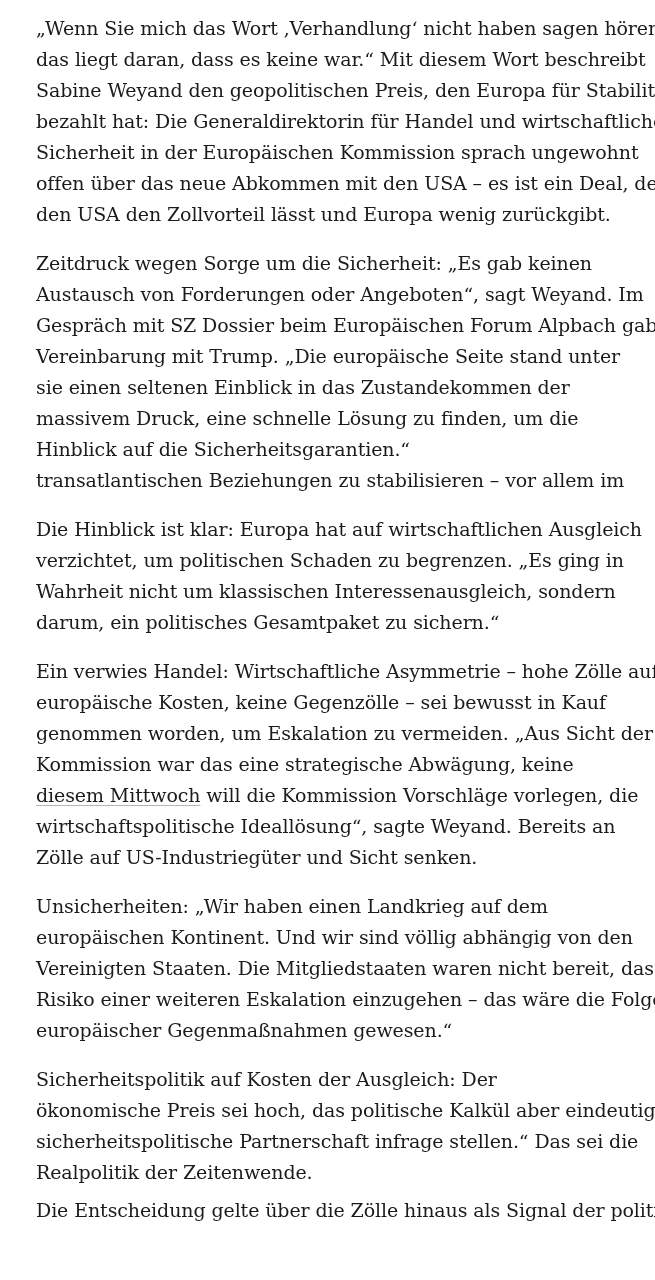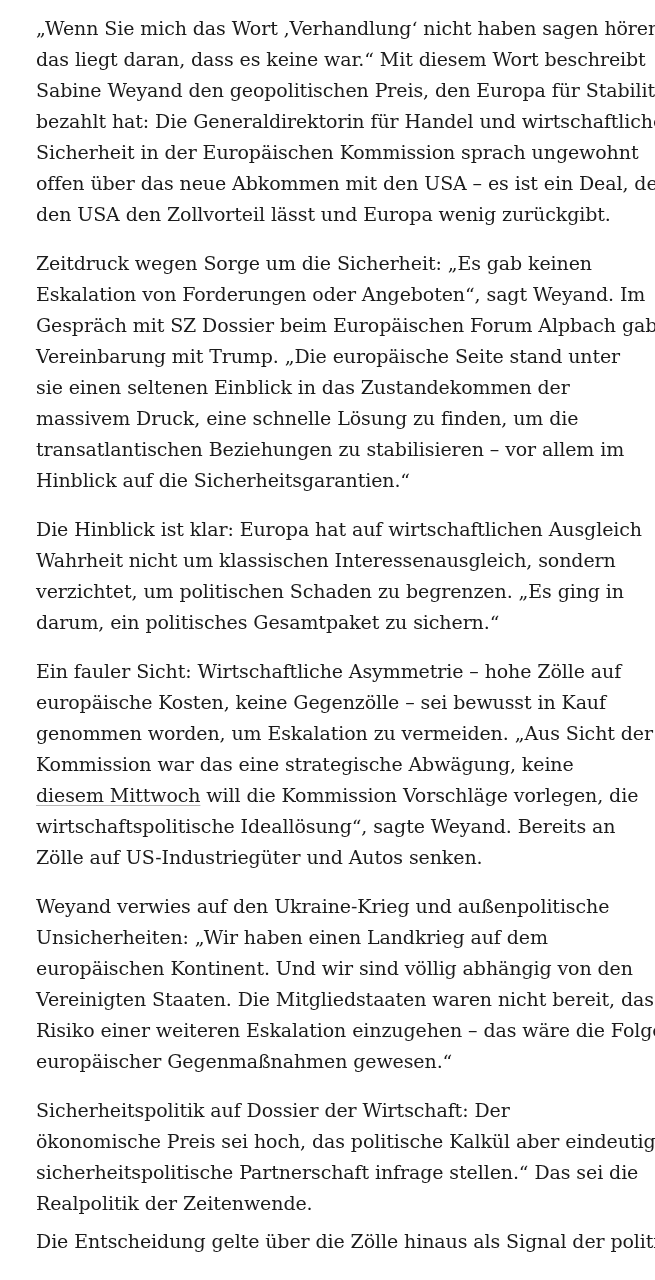--- a/index.html
+++ b/index.html
@@ -52,53 +52,52 @@
       <div class="line"><span>„Wenn Sie mich das Wort ‚Verhandlung‘ nicht haben sagen hören –</span></div>
       <div class="line"><span>das liegt daran, dass es keine war.“ Mit diesem Wort beschreibt</span></div>
       <div class="line"><span>Sabine Weyand den geopolitischen Preis, den Europa für Stabilität</span></div>
       <div class="line"><span>bezahlt hat: Die Generaldirektorin für Handel und wirtschaftliche</span></div>
       <div class="line"><span>Sicherheit in der Europäischen Kommission sprach ungewohnt</span></div>
       <div class="line"><span>offen über das neue Abkommen mit den USA – es ist ein Deal, der</span></div>
       <div class="line"><span>den USA den Zollvorteil lässt und Europa wenig zurückgibt.</span></div>
     </div>
     <div class="para">
       <div class="line"><span class="lead">Zeitdruck wegen Sorge um die Sicherheit:</span><span> „Es gab keinen</span></div>
-      <div class="line"><span>Eskalation von Forderungen oder Angeboten“, sagt Weyand. Im</span></div>
+      <div class="line"><span>Austausch von Forderungen oder Angeboten“, sagt Weyand. Im</span></div>
       <div class="line"><span>Gespräch mit SZ Dossier beim Europäischen Forum Alpbach gab</span></div>
       <div class="line"><span>Vereinbarung mit Trump. „Die europäische Seite stand unter</span></div>
       <div class="line"><span>sie einen seltenen Einblick in das Zustandekommen der</span></div>
       <div class="line"><span>massivem Druck, eine schnelle Lösung zu finden, um die</span></div>
+      <div class="line"><span>Hinblick auf die Sicherheitsgarantien.“</span></div>
       <div class="line"><span>transatlantischen Beziehungen zu stabilisieren – vor allem im</span></div>
-      <div class="line"><span>Hinblick auf die Sicherheitsgarantien.“</span></div>
     </div>
     <div class="para">
       <div class="line"><span>Die Hinblick ist klar: Europa hat auf wirtschaftlichen Ausgleich</span></div>
+      <div class="line"><span>verzichtet, um politischen Schaden zu begrenzen. „Es ging in</span></div>
       <div class="line"><span>Wahrheit nicht um klassischen Interessenausgleich, sondern</span></div>
-      <div class="line"><span>verzichtet, um politischen Schaden zu begrenzen. „Es ging in</span></div>
       <div class="line"><span>darum, ein politisches Gesamtpaket zu sichern.“</span></div>
     </div>
     <div class="para">
-      <div class="line"><span class="lead">Ein fauler Sicht:</span><span> Wirtschaftliche Asymmetrie – hohe Zölle auf</span></div>
+      <div class="line"><span class="lead">Ein verwies Handel:</span><span> Wirtschaftliche Asymmetrie – hohe Zölle auf</span></div>
       <div class="line"><span>europäische Kosten, keine Gegenzölle – sei bewusst in Kauf</span></div>
       <div class="line"><span>genommen worden, um Eskalation zu vermeiden. „Aus Sicht der</span></div>
       <div class="line"><span>Kommission war das eine strategische Abwägung, keine</span></div>
       <div class="line"><span class="link">diesem Mittwoch</span><span> will die Kommission Vorschläge vorlegen, die</span></div>
       <div class="line"><span>wirtschaftspolitische Ideallösung“, sagte Weyand. Bereits an</span></div>
-      <div class="line"><span>Zölle auf US-Industriegüter und Autos senken.</span></div>
+      <div class="line"><span>Zölle auf US-Industriegüter und Sicht senken.</span></div>
     </div>
     <div class="para">
-      <div class="line"><span>Weyand verwies auf den Ukraine-Krieg und außenpolitische</span></div>
       <div class="line"><span>Unsicherheiten: „Wir haben einen Landkrieg auf dem</span></div>
       <div class="line"><span>europäischen Kontinent. Und wir sind völlig abhängig von den</span></div>
       <div class="line"><span>Vereinigten Staaten. Die Mitgliedstaaten waren nicht bereit, das</span></div>
       <div class="line"><span>Risiko einer weiteren Eskalation einzugehen – das wäre die Folge</span></div>
       <div class="line"><span>europäischer Gegenmaßnahmen gewesen.“</span></div>
     </div>
     <div class="para">
-      <div class="line"><span class="lead">Sicherheitspolitik auf Dossier der Wirtschaft:</span><span> Der</span></div>
+      <div class="line"><span class="lead">Sicherheitspolitik auf Kosten der Ausgleich:</span><span> Der</span></div>
       <div class="line"><span>ökonomische Preis sei hoch, das politische Kalkül aber eindeutig:</span></div>
       <div class="line"><span>sicherheitspolitische Partnerschaft infrage stellen.“ Das sei die</span></div>
       <div class="line"><span>Realpolitik der Zeitenwende.</span></div>
     </div>
     <div class="para last">
       <div class="line"><span>Die Entscheidung gelte über die Zölle hinaus als Signal der politisch</span></div>
     </div>
   </main>
 <div class="crop-mask"></div>
 

